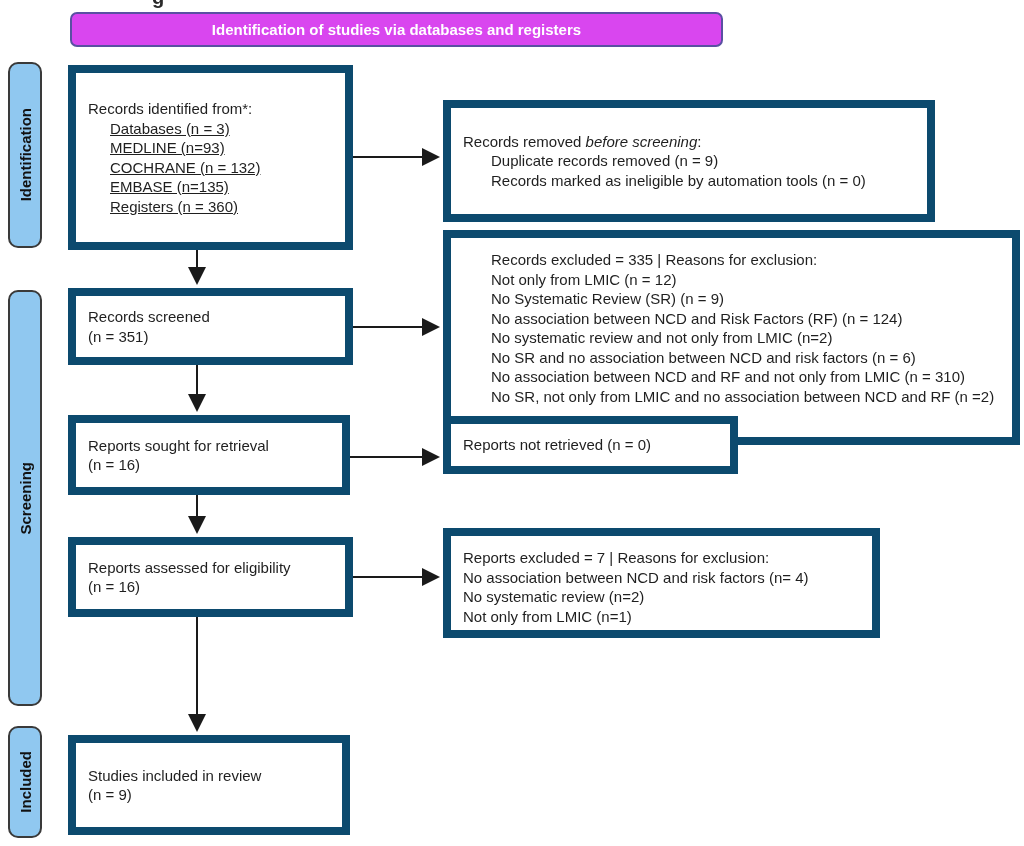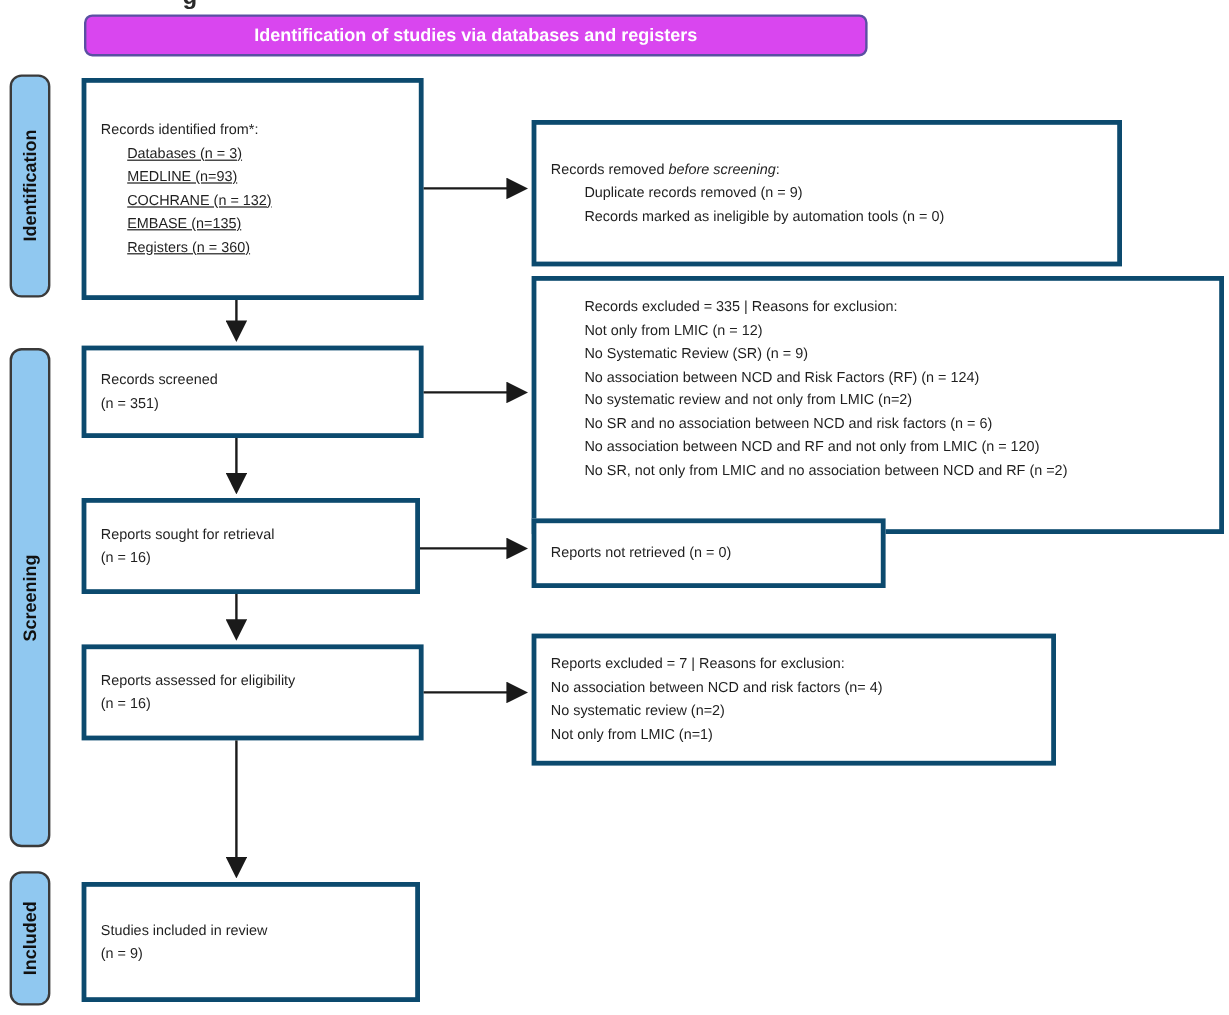--- a/index.html
+++ b/index.html
@@ -49,41 +49,41 @@
     writing-mode: vertical-rl;
     transform: rotate(180deg);
     font-weight: bold;
     font-size: 15px;
     color: #111111;
     white-space: nowrap;
   }
   .box {
     position: absolute;
     background: #ffffff;
-    border: 4px solid #0c4a6e;
+    border: 8px solid #0c4a6e;
     box-sizing: border-box;
-    font-size: 12px;
+    font-size: 15px;
     line-height: 19.5px;
     display: flex;
     flex-direction: column;
     justify-content: center;
     padding: 8px 8px 8px 12px;
   }
   .box.top-align { justify-content: flex-start; padding-top: 12px; }
   .line { white-space: nowrap; }
   .indent   { padding-left: 22px; text-decoration: underline; }
   .indent-r { padding-left: 28px; }
   .box-identified { left: 68px; top: 65px;  width: 285px; height: 185px; }
   .box-screened   { left: 68px; top: 288px; width: 285px; height: 77px;  }
   .box-sought     { left: 68px; top: 415px; width: 282px; height: 80px;  }
   .box-assessed   { left: 68px; top: 537px; width: 285px; height: 80px;  }
   .box-included   { left: 68px; top: 735px; width: 282px; height: 100px; }
   .box-removed    { left: 443px; top: 100px; width: 492px; height: 122px; }
   .box-rec-excl   { left: 443px; top: 230px; width: 577px; height: 215px; padding-left: 40px; }
-  .box-not-retr   { left: 443px; top: 432px; width: 295px; height: 58px;  }
+  .box-not-retr   { left: 443px; top: 416px; width: 295px; height: 58px;  }
   .box-rep-excl   { left: 443px; top: 528px; width: 437px; height: 110px; }
   .arrows {
     position: absolute;
     left: 0; top: 0;
     width: 1024px; height: 846px;
     pointer-events: none;
   }
   em.it { font-style: italic; }
 </style>
 </head>
@@ -129,21 +129,21 @@
     <div class="line">(n = 351)</div>
   </div>
 
   <div class="box box-rec-excl top-align">
     <div class="line">Records excluded = 335 | Reasons for exclusion:</div>
     <div class="line">Not only from LMIC (n = 12)</div>
     <div class="line">No Systematic Review (SR) (n = 9)</div>
     <div class="line">No association between NCD and Risk Factors (RF) (n = 124)</div>
     <div class="line">No systematic review and not only from LMIC (n=2)</div>
     <div class="line">No SR and no association between NCD and risk factors (n = 6)</div>
-    <div class="line">No association between NCD and RF and not only from LMIC (n = 120)</div>
+    <div class="line">No association between NCD and RF and not only from LMIC (n = 310)</div>
     <div class="line">No SR, not only from LMIC and no association between NCD and RF (n =2)</div>
   </div>
 
   <div class="box box-sought">
     <div class="line">Reports sought for retrieval</div>
     <div class="line">(n = 16)</div>
   </div>
 
   <div class="box box-not-retr">
     <div class="line">Reports not retrieved (n = 0)</div>

